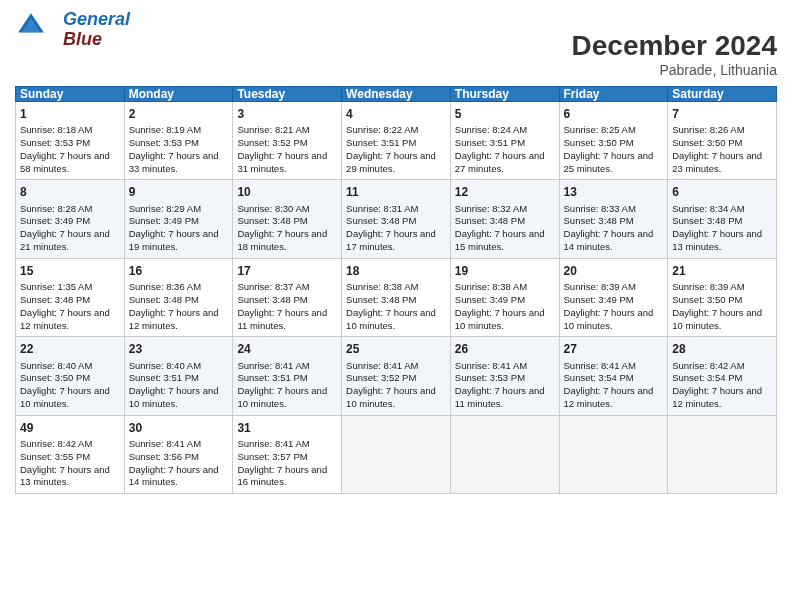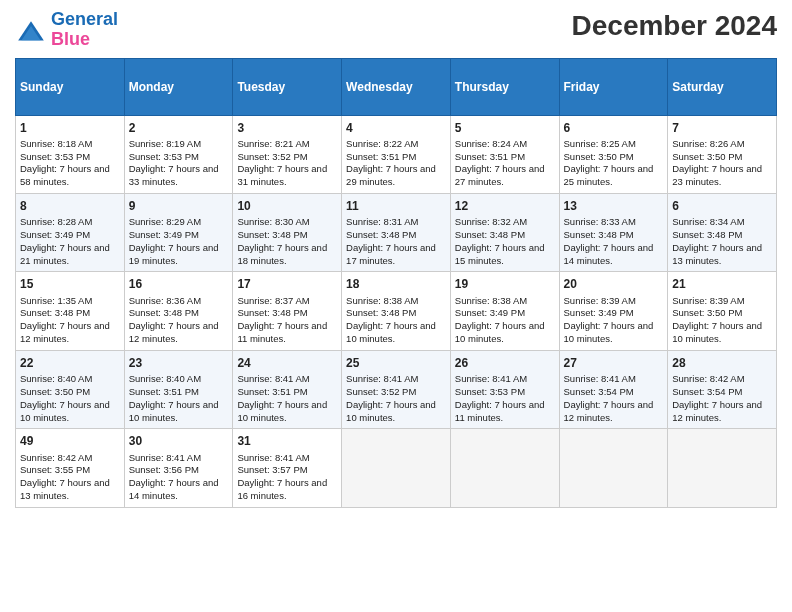--- a/index.html
+++ b/index.html
@@ -16,59 +16,61 @@
       padding: 10px 15px;
     }
     .header {
       display: flex;
       justify-content: space-between;
       align-items: flex-start;
       margin-bottom: 8px;
     }
     .logo {
       display: flex;
-      align-items: flex-end;
-      gap: 4px;
+      align-items: flex-start;
+      gap: 16px;
+      font-style: italic;
     }
     .logo-text {
       font-size: 18px;
       font-weight: bold;
       color: #333;
       line-height: 1.1;
     }
     .logo-text span {
       color: #1a6bb5;
     }
     .logo-icon {
       width: 32px;
       height: 32px;
     }
     .title-block {
       text-align: right;
+      margin-top: 20px;
     }
     .main-title {
       font-size: 28px;
       font-weight: bold;
       color: #333;
     }
     .sub-title {
       font-size: 14px;
       color: #555;
     }
     table {
       width: 100%;
       border-collapse: collapse;
       table-layout: fixed;
     }
     thead tr th {
       background-color: #2979c0;
       color: #fff;
       font-size: 12px;
       font-weight: bold;
-      padding: 21px 4px;
+      padding: 0 4px;
       text-align: left;
       border: 1px solid #1a5fa0;
     }
     tbody tr td {
       vertical-align: top;
       font-size: 9.5px;
       color: #222;
       padding: 4px 4px;
       border: 1px solid #ccc;
       line-height: 1.35;
@@ -92,25 +94,26 @@
 
 <div class="page">
   <div class="header">
     <div class="logo">
       <svg class="logo-icon" viewBox="0 0 40 40">
         <polygon points="20,4 36,28 4,28" fill="#1a6bb5"></polygon>
         <polygon points="20,10 32,28 8,28" fill="#4a9de0" opacity="0.5"></polygon>
       </svg>
       <div class="logo-text">
         <div><span>General</span></div>
-        <div><span style="color:#ec4899">Blue</span></div>
+        <div><span style="color:#7f1d1d">Blue</span></div>
       </div>
     </div>
     <div class="title-block">
       <div class="main-title">December 2024</div>
+      <div class="sub-title">Pabrade, Lithuania</div>
     </div>
   </div>
 
   <table>
     <thead>
       <tr>
         <th>Sunday</th>
         <th>Monday</th>
         <th>Tuesday</th>
         <th>Wednesday</th>

